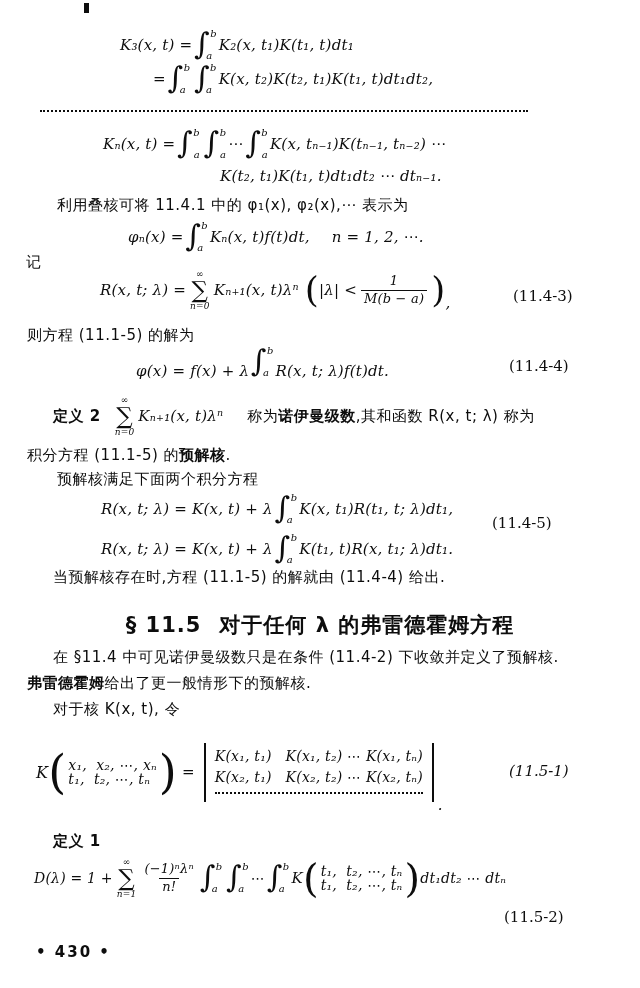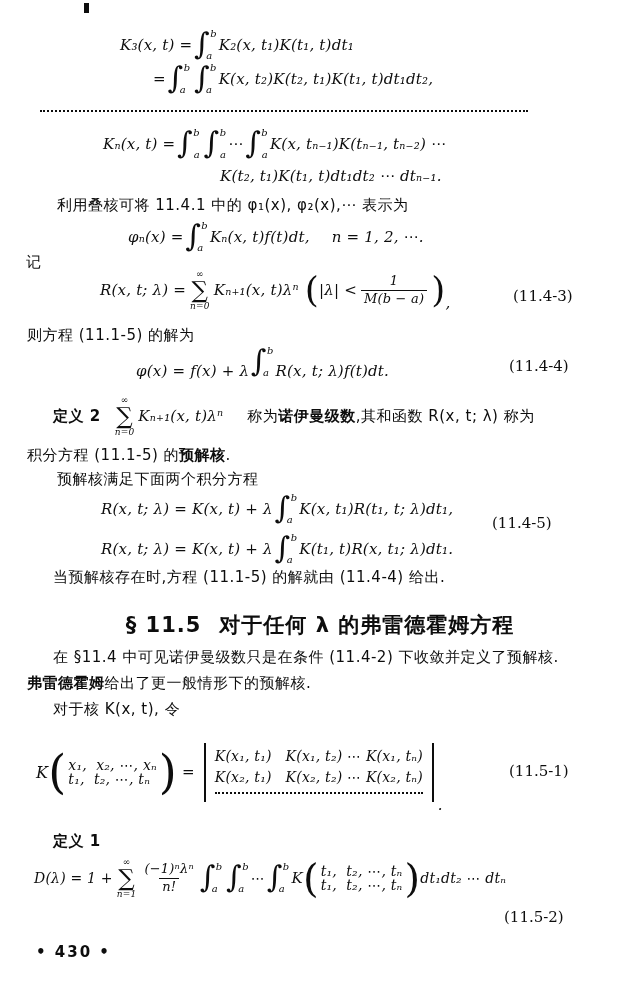--- a/index.html
+++ b/index.html
@@ -241,21 +241,21 @@
     <span class="arg2 pre"><span>x₁,  x₂, ⋯, xₙ</span><span>t₁,  t₂, ⋯, tₙ</span></span>
     <span class="bp2">)</span>
     <span style="margin:0 5px;">=</span>
     <span class="det">
       <span>K(x₁, t₁)   K(x₁, t₂) ⋯ K(x₁, tₙ)</span>
       <span>K(x₂, t₁)   K(x₂, t₂) ⋯ K(x₂, tₙ)</span>
       <span class="detdots"></span>
     </span>
     <span class="commaend">.</span>
   </div>
-  <div class="tag" style="left:509px;top:762px;">(11.5-1)</div>
+  <div class="tag" style="left:509px;top:762px;font-style:italic;">(11.5-1)</div>
 
   <div class="line cn b" style="left:53px;top:830px;height:22px;">
     <span>定义 1</span>
   </div>
 
   <div class="line m" style="left:34px;top:852px;height:52px;font-size:14px;">
     <span>D(λ) = 1 +</span>
     <span class="sum">
         <span class="stop">∞</span>
         <span class="ssign">∑</span>

